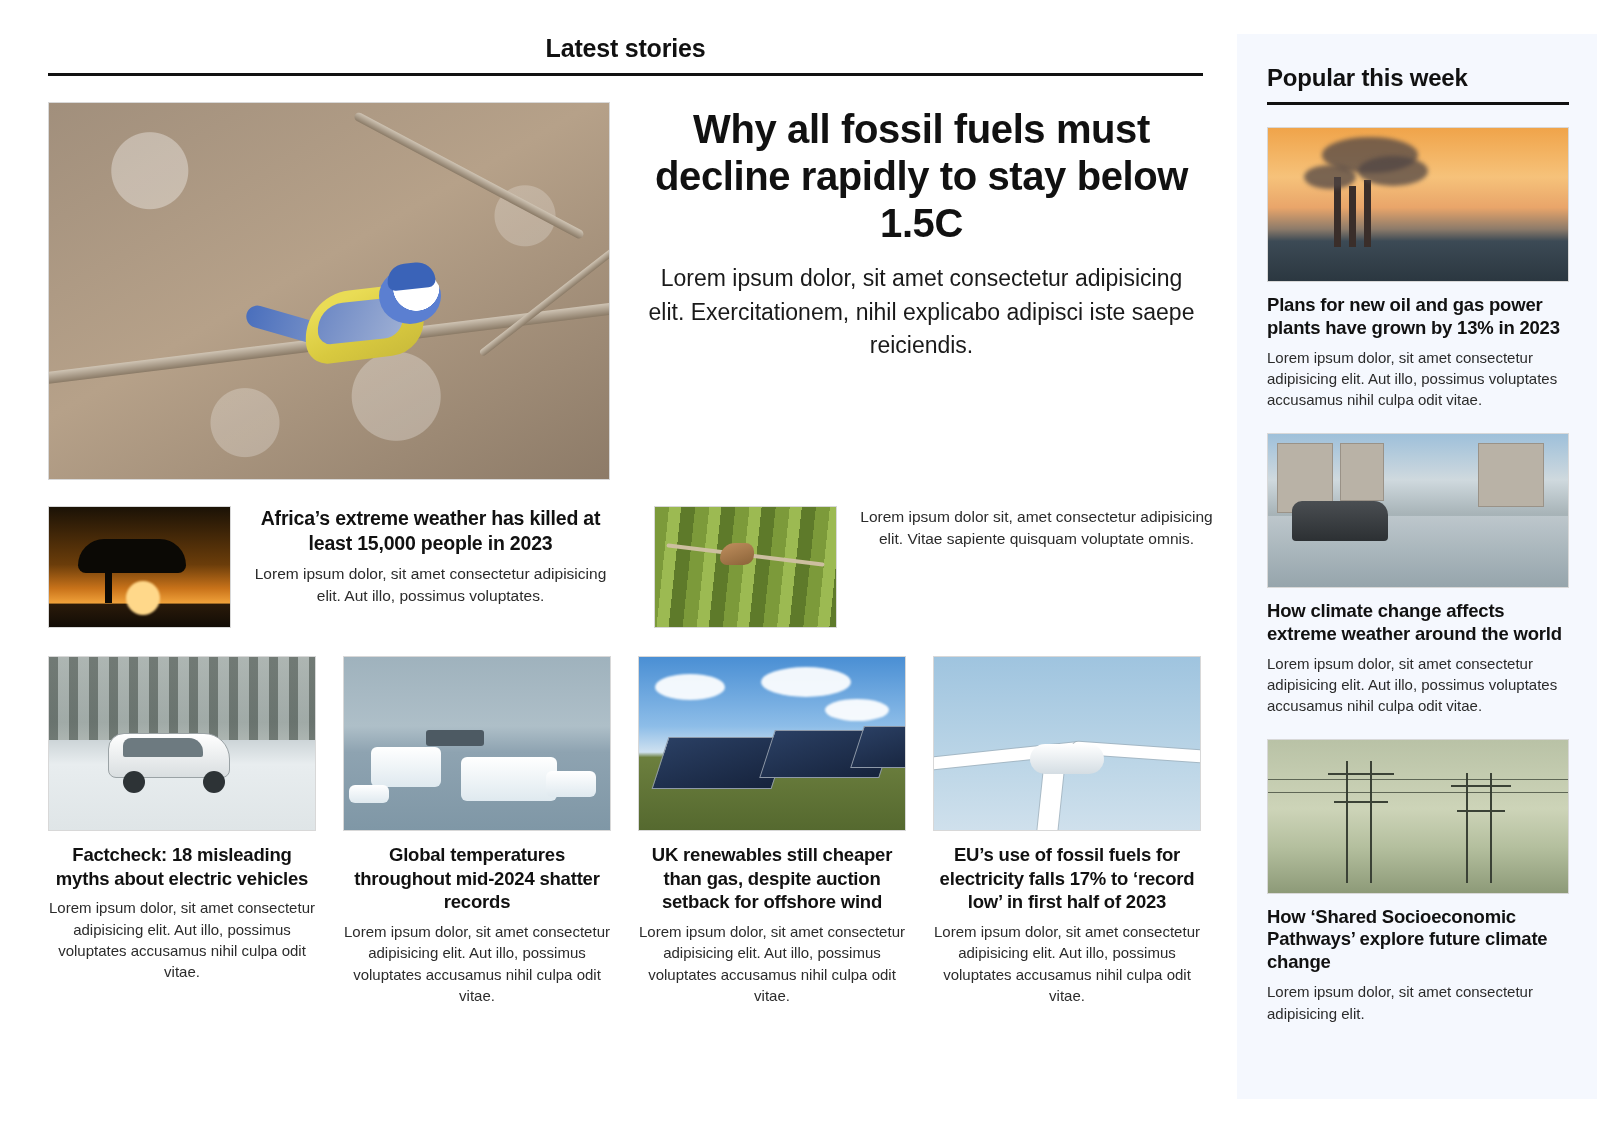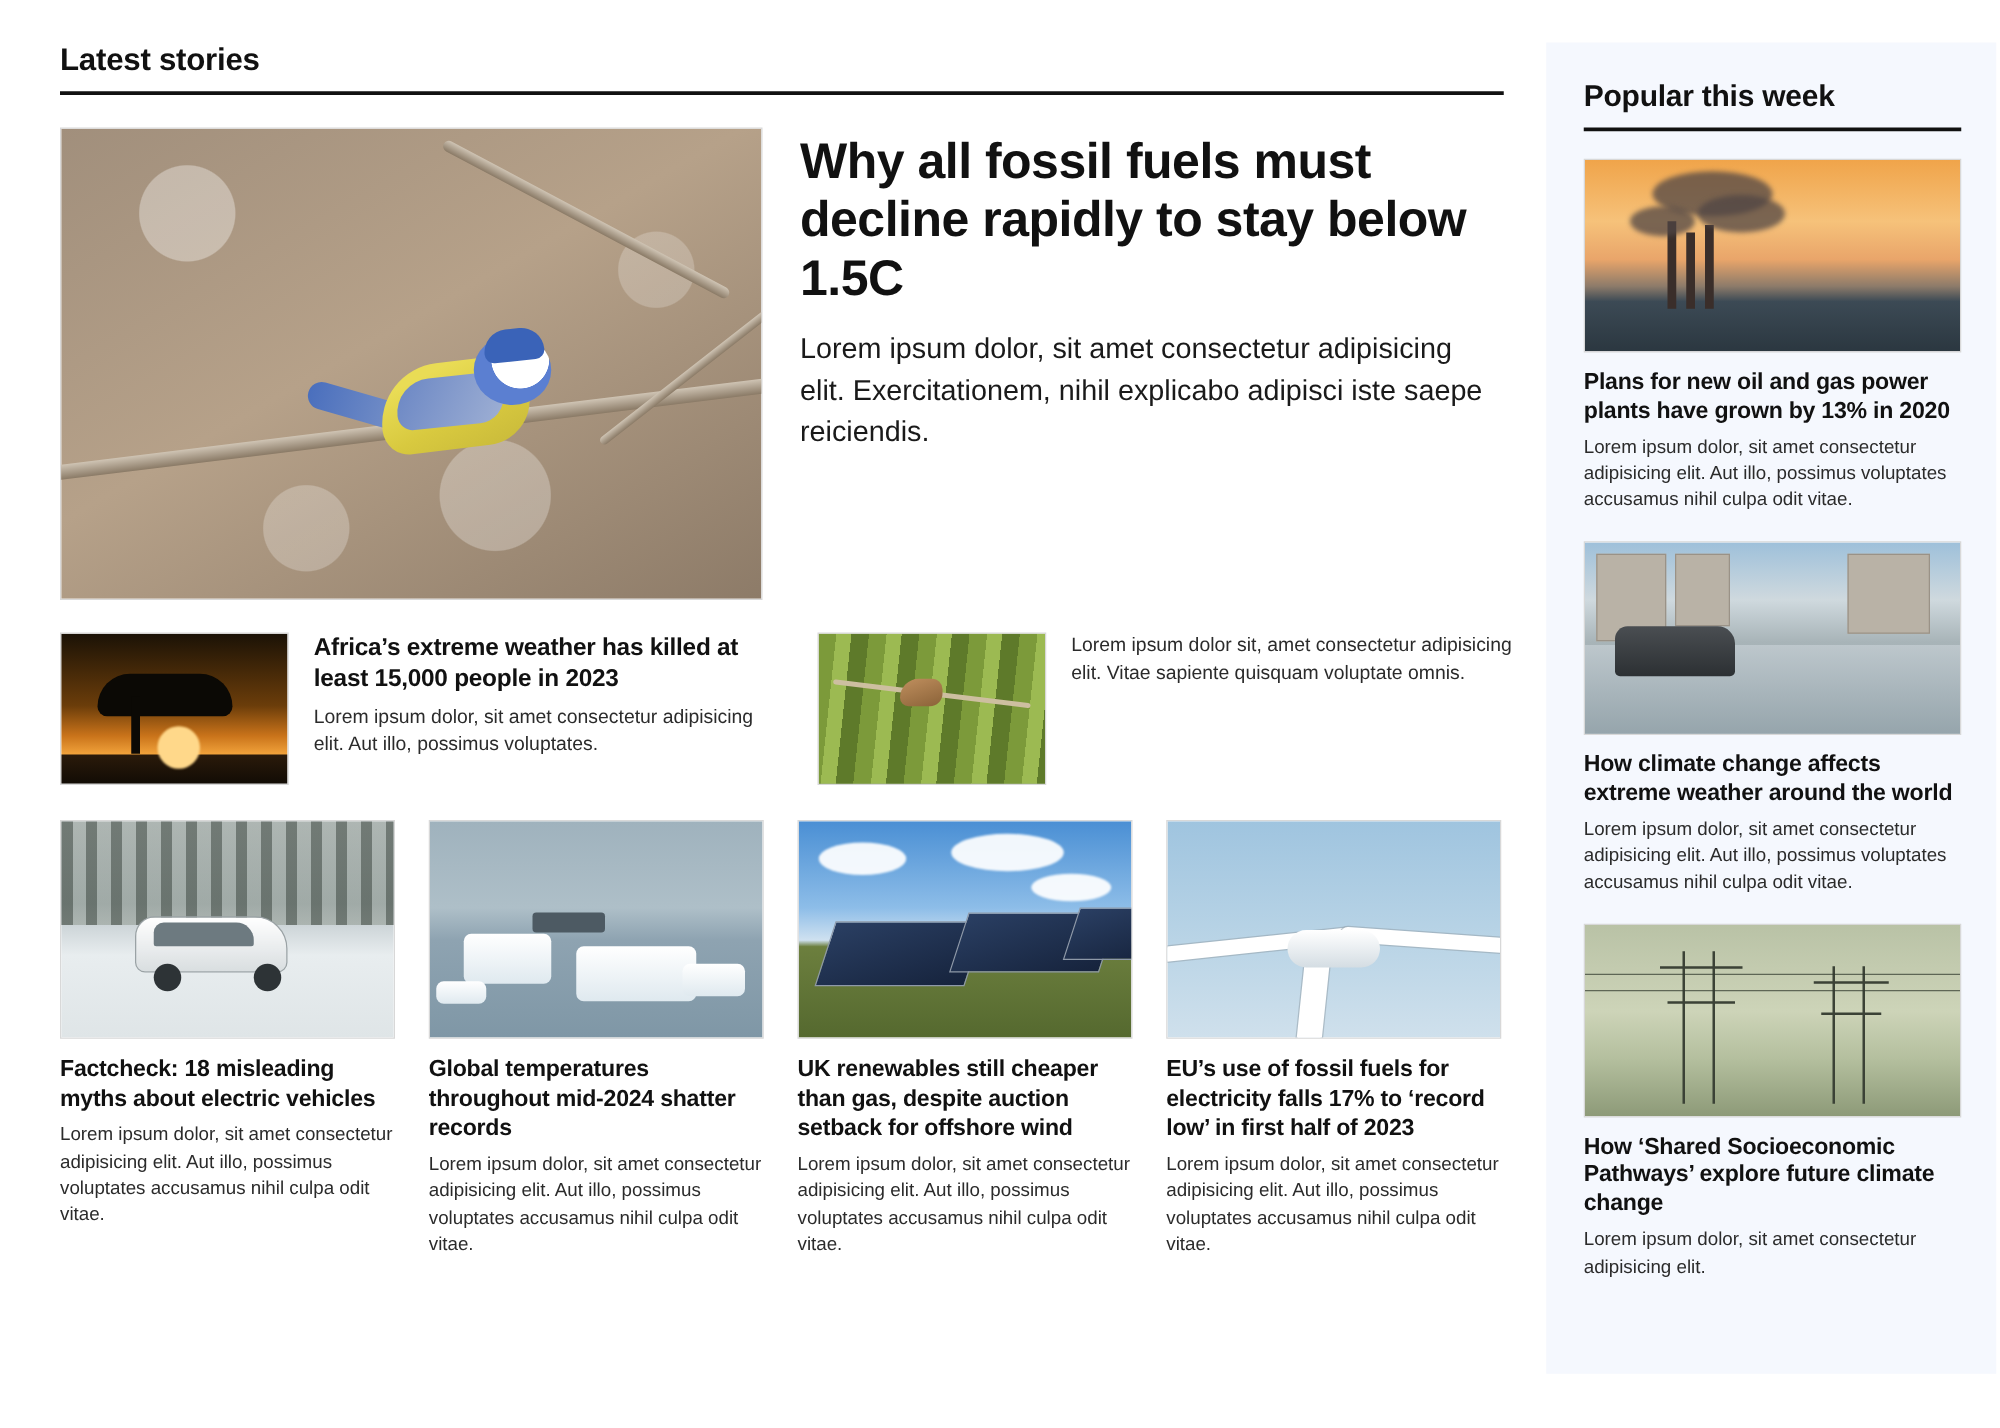--- a/index.html
+++ b/index.html
@@ -16,20 +16,21 @@
     width: 1600px; height: 1142px;
     padding: 34px 40px 0 48px;
     display: flex;
     gap: 34px;
   }
 
   
   .main-col {
     width: 1155px;
     flex: 0 0 1155px;
+    text-align: center;
   }
   .section-title {
     font-size: 25px;
     font-weight: bold;
     letter-spacing: -0.2px;
     margin: 0 0 10px 0;
     color: #111;
   }
   .rule {
     height: 3px;
@@ -514,21 +515,21 @@
       <div class="rail-img">
         <div class="art art-stacks">
           <div class="stack" style="left:22%;height:46%;"></div>
           <div class="stack" style="left:27%;height:40%;"></div>
           <div class="stack" style="left:32%;height:44%;"></div>
           <div class="smoke" style="left:18%;top:6%;width:96px;height:36px;"></div>
           <div class="smoke" style="left:30%;top:18%;width:70px;height:30px;"></div>
           <div class="smoke" style="left:12%;top:24%;width:52px;height:24px;"></div>
         </div>
       </div>
-      <h3 class="rail-item-title">Plans for new oil and gas power plants have grown by 13% in 2020</h3>
+      <h3 class="rail-item-title">Plans for new oil and gas power plants have grown by 13% in 2023</h3>
       <p class="rail-item-desc">Lorem ipsum dolor, sit amet consectetur adipisicing elit. Aut illo, possimus voluptates accusamus nihil culpa odit vitae.</p>
     </div>
 
     <div class="rail-item">
       <div class="rail-img">
         <div class="art art-flood">
           <div class="bldg" style="left:3%;width:56px;height:46%;"></div>
           <div class="bldg" style="left:24%;width:44px;height:38%;"></div>
           <div class="bldg" style="left:70%;width:66px;height:42%;"></div>
           <div class="water"></div>

